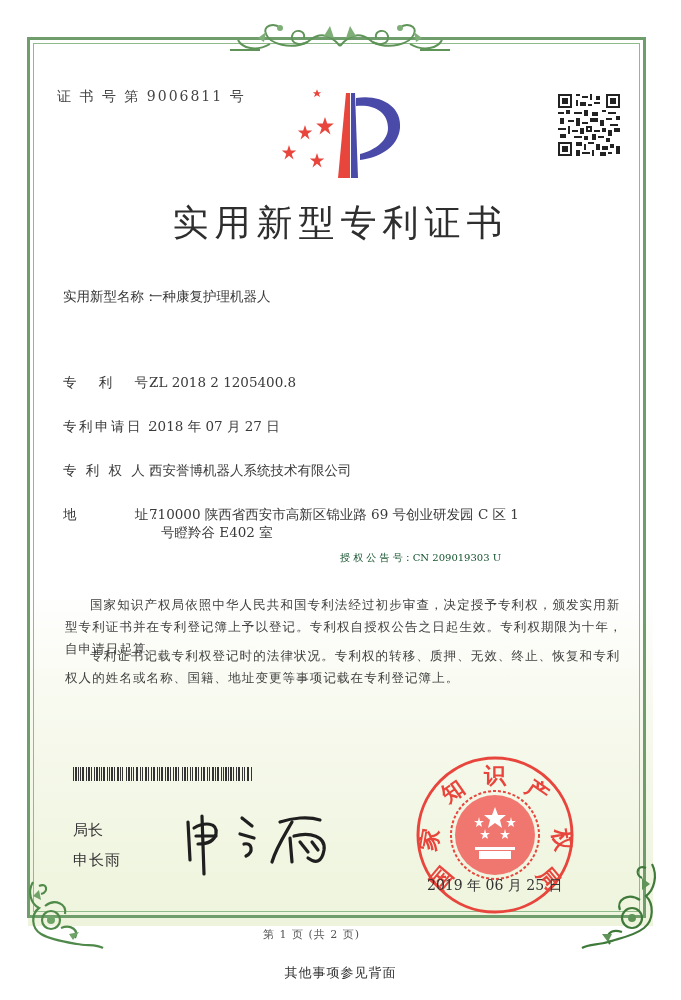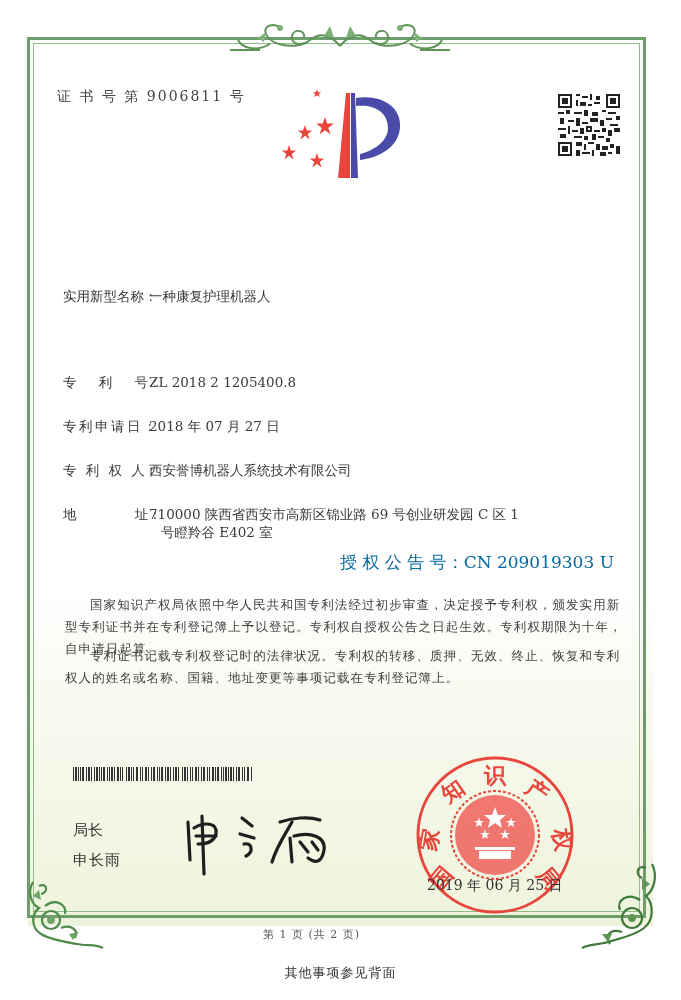--- a/index.html
+++ b/index.html
@@ -42,21 +42,21 @@
       position: absolute; left: 0; width: 681px; top: 199px; text-align: center;
       font-family: "DejaVu Sans", "Liberation Sans", sans-serif;
       font-size: 36px; letter-spacing: 6px; color: #2e2e2e; font-weight: normal;
     }
 
     .field { position: absolute; left: 63px; font-size: 13.5px; color: #3a3a3a; white-space: nowrap; }
     .field .lbl { display: inline-block; width: 94px; letter-spacing: 0; }
     .field .val { display: inline-block; }
 
     .addr-cont { position: absolute; left: 161px; top: 524px; font-size: 13.5px; color: #3a3a3a; }
-    .pub-no { position: absolute; left: 340px; top: 551px; font-size: 17px; color: #0369a1; white-space: nowrap; }
+    .pub-no { position: absolute; left: 340px; top: 551px; font-size: 10px; color: #14532d; white-space: nowrap; }
 
     .para {
       position: absolute; left: 65px; width: 560px; font-size: 12.5px; line-height: 22px;
       color: #3f3f3f; text-indent: 2em; letter-spacing: 1.1px;
       font-family: "DejaVu Serif", serif;
     }
 
     .barcode { position: absolute; left: 73px; top: 766px; }
 
     .director-title { position: absolute; left: 73px; top: 821px; font-family: "DejaVu Sans", sans-serif; font-size: 15px; color: #333; }
@@ -227,20 +227,21 @@
           <rect x="30" y="27" width="2" height="4"></rect>
           <rect x="10" y="29" width="2" height="3"></rect>
         <rect x="13" y="30" width="4" height="1"></rect>
           <rect x="18" y="29" width="1" height="3"></rect>
           <rect x="22" y="30" width="3" height="2"></rect>
           <rect x="26" y="30" width="2" height="1"></rect>
       </g>
     </svg>
   </div>
 
+  <div class="title">实用新型专利证书</div>
 
   <div class="field" style="top:288px;">
     <span class="lbl"><span>实用新型名称</span><span>：</span></span><span class="val" style="margin-left:-8px">一种康复护理机器人</span>
   </div>
   <div class="field" style="top:374px;">
     <span class="lbl"><span style="word-spacing:18px">专 利 号</span><span>：</span></span><span class="val" style="margin-left:-8px">ZL 2018 2 1205400.8</span>
   </div>
   <div class="field" style="top:418px;">
     <span class="lbl"><span style="letter-spacing:2.5px">专利申请日</span><span>：</span></span><span class="val" style="margin-left:-8px">2018 年 07 月 27 日</span>
   </div>

